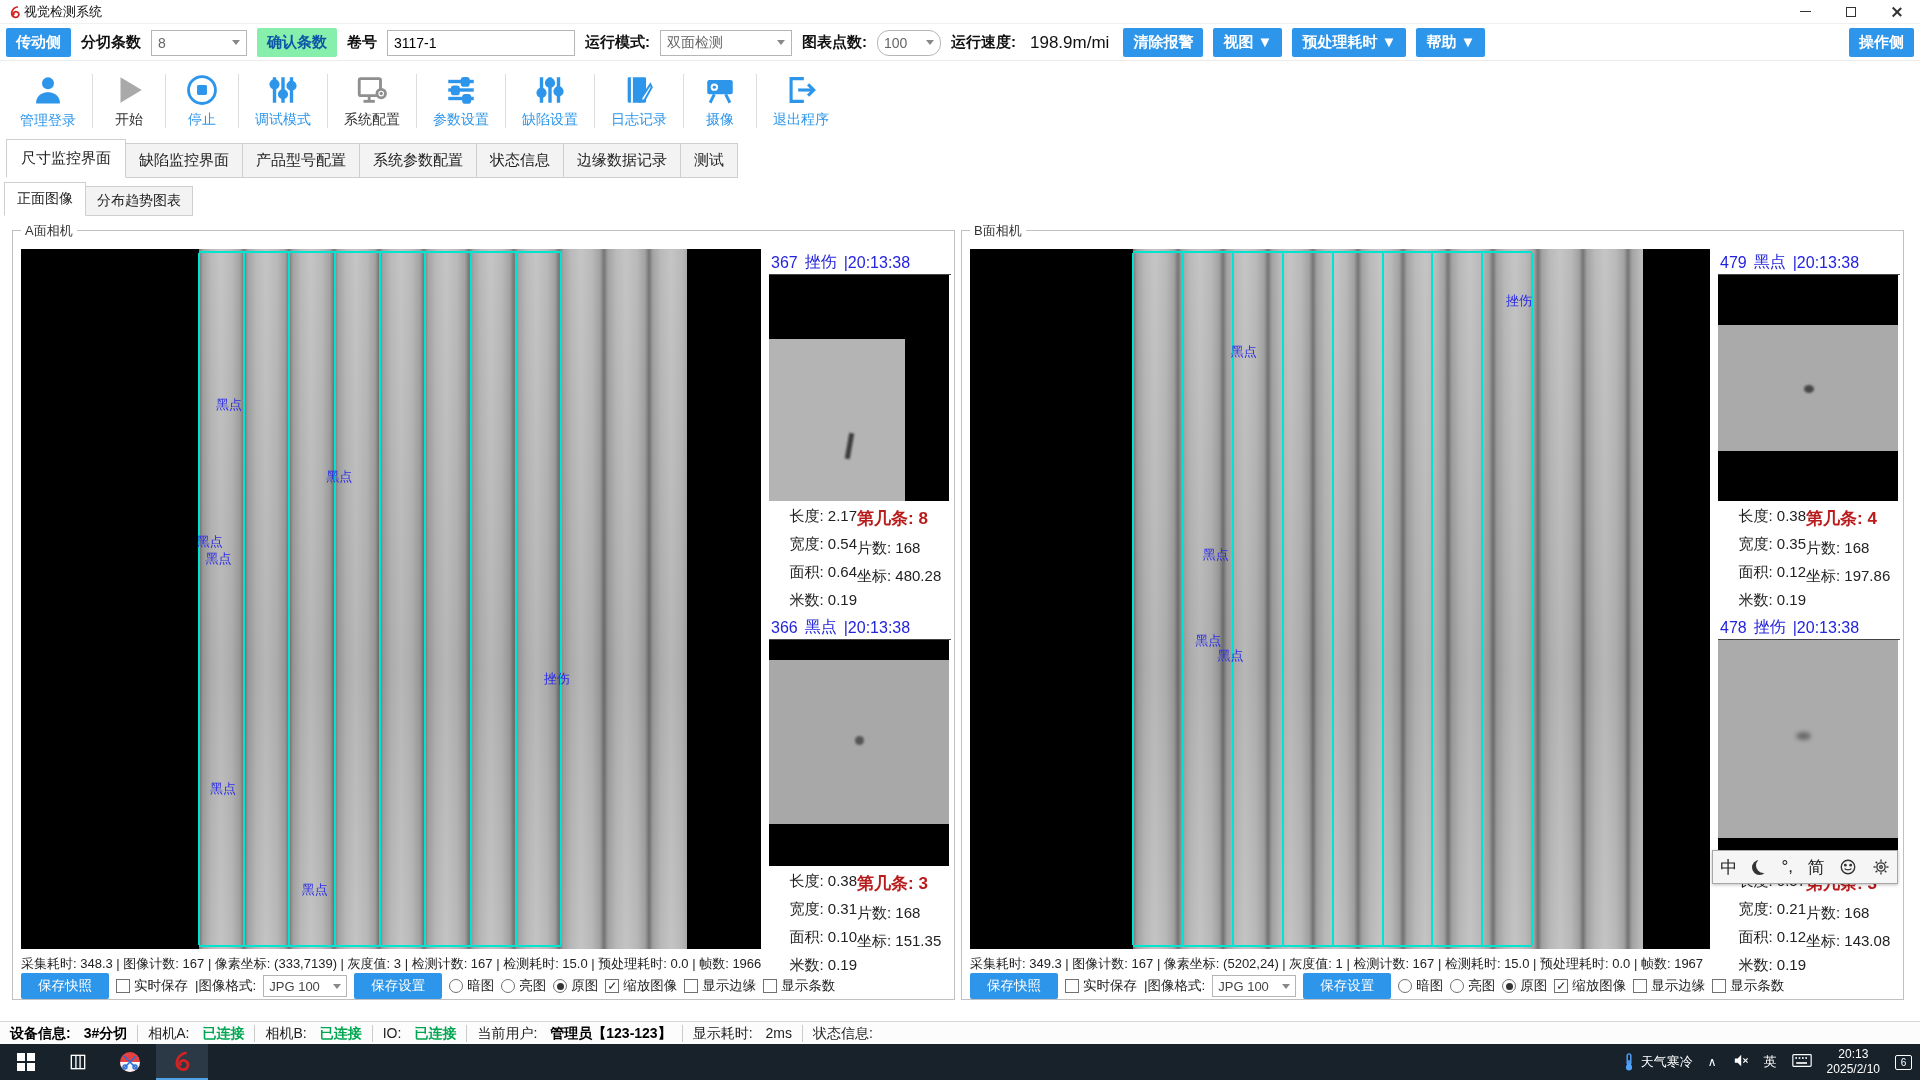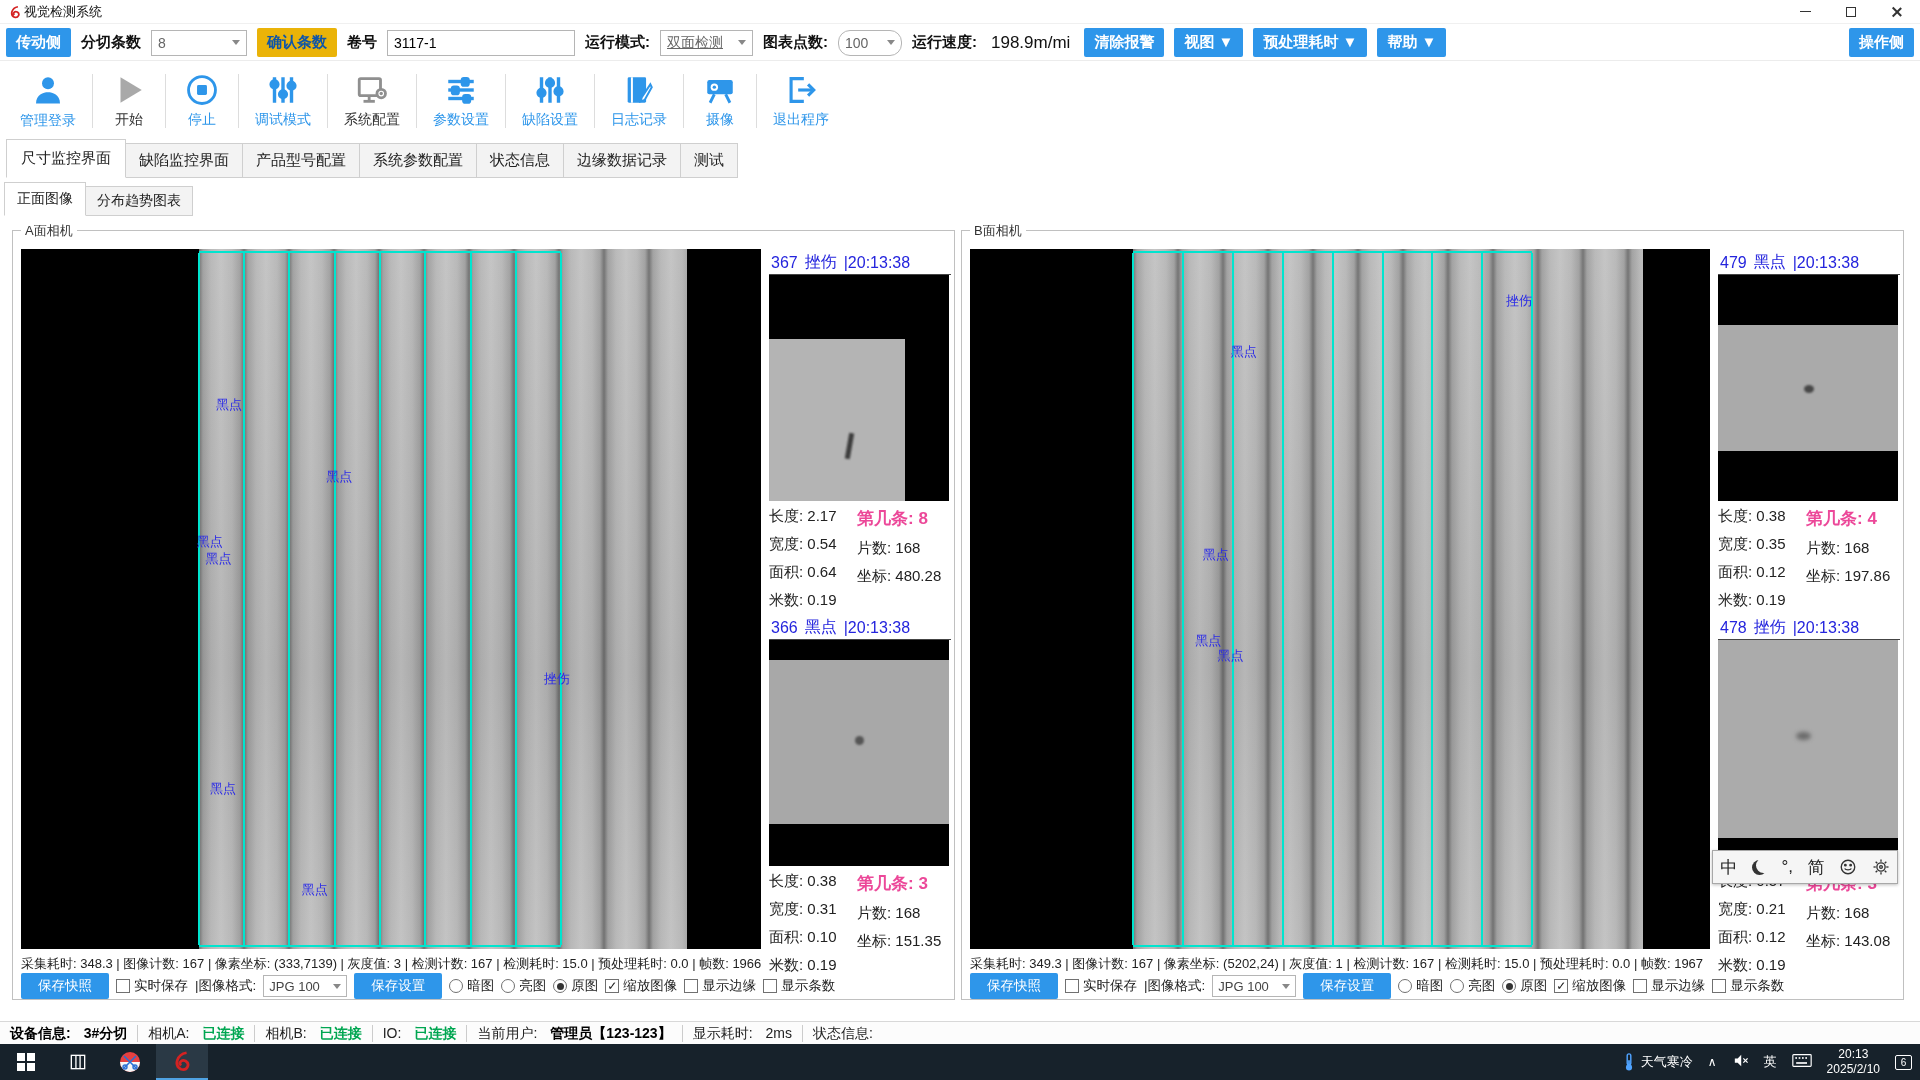--- a/index.html
+++ b/index.html
@@ -19,27 +19,27 @@
   .glyph-close { position:relative; width:12px; height:12px; display:block; }
   .glyph-close::before,.glyph-close::after { content:""; position:absolute; left:5px; top:0;
     width:1.5px; height:12px; background:#333; }
   .glyph-close::before { transform:rotate(45deg);} .glyph-close::after { transform:rotate(-45deg);}
 
   
   .toolbar { position:absolute; left:0; top:25px; width:1920px; height:36px; background:#fff;
     display:flex; align-items:center; gap:10px; padding:0 6px; border-bottom:1px solid #ececec; }
   .blue-btn { background:#2e96ea; color:#fff; font-weight:bold; font-size:15px;
     padding:5px 10px; border-radius:2px; white-space:nowrap; cursor:pointer; }
-  .confirm-btn { background:#eab308; color:#0e55a8;font-family:Liberation Serif, serif; }
+  .confirm-btn { background:#86efac; color:#0e55a8;font-family:Liberation Serif, serif; }
   .tb-label { font-weight:bold; font-size:15px; color:#111; white-space:nowrap; }
   .tb-select { background:#fff; border:1px solid #b5b5b5; height:26px; display:flex; align-items:center;
     padding:0 6px; font-size:14px; color:#666; position:relative; }
   .tb-select .arrow { margin-left:auto; width:0; height:0; border-left:4px solid transparent;
     border-right:4px solid transparent; border-top:5px solid #888; }
-  .sel-split { width:96px; } .sel-mode { width:93px;text-decoration:underline; } .sel-points { width:64px;border-radius:12px; }
+  .sel-split { width:96px; } .sel-mode { width:132px; } .sel-points { width:64px;border-radius:12px; }
   .tb-input { border:1px solid #b5b5b5; height:26px; font-size:14px; padding:11px 6px;
     font-family:"Liberation Sans", sans-serif; }
   .roll-input { width:188px; }
   .speed-value { font-size:17px; color:#111; background:#fff; padding:0 4px; white-space:nowrap; }
   .spacer { flex:1; }
 
   
   .iconbar { position:absolute; left:0; top:62px; width:1920px; height:78px; background:#fff;
     display:flex; align-items:stretch; padding-left:4px; }
   .tool-item { display:flex; flex-direction:column; align-items:center; justify-content:center;
@@ -85,22 +85,22 @@
   .t-a1 { background:linear-gradient(#b4b4b4,#b4b4b4) no-repeat 0 64px/136px 162px, #000; }
   .t-a1 .mark { left:78px; top:158px; width:5px; height:26px; transform:rotate(10deg); }
   .t-a2 { background:linear-gradient(180deg,#000 0 20px,#a8a8a8 20px 184px,#000 184px); }
   .t-a2 .mark { left:86px; top:96px; width:9px; height:9px; border-radius:50%; background:#555; }
   .t-b1 { background:linear-gradient(180deg,#000 0 50px,#aaa 50px 176px,#000 176px); }
   .t-b1 .mark { left:86px; top:110px; width:10px; height:8px; border-radius:50%; background:#474747; }
   .t-b2 { background:linear-gradient(180deg,#ababab 0 198px,#000 198px); }
   .t-b2 .mark { left:78px; top:92px; width:15px; height:8px; border-radius:50%; background:#6a6a6a; filter:blur(2px); }
   .card-stats { display:flex; padding-top:6px; font-size:15px; }
   .cs-col { display:flex; flex-direction:column; gap:9px; }
-  .cs-left { width:88px; } .cs-right { flex:1; }
-  .cs-strip { font-weight:bold; font-size:17px; color:#ec4899; }
+  .cs-left { width:88px;align-items:flex-end; } .cs-right { flex:1; }
+  .cs-strip { font-weight:bold; font-size:17px; color:#b91c1c; }
 
   
   .panel-stats { position:absolute; left:8px; top:724px; width:930px; font-size:13px; color:#222; white-space:nowrap; }
   .panel-controls { position:absolute; left:8px; top:743px; width:930px; height:24px;
     display:flex; align-items:center; gap:7px; font-size:13.5px; white-space:nowrap; }
   .small-btn { background:#2e96ea; color:#fff; font-size:13.5px; padding:4px 17px; border-radius:2px; cursor:pointer; }
   .check { width:14px; height:14px; border:1px solid #707070; background:#fff; display:inline-flex;
     align-items:center; justify-content:center; font-size:12px; color:#222; flex:none; }
   .radio { width:14px; height:14px; border:1px solid #707070; border-radius:50%; background:#fff;
     display:inline-flex; align-items:center; justify-content:center; flex:none; }

